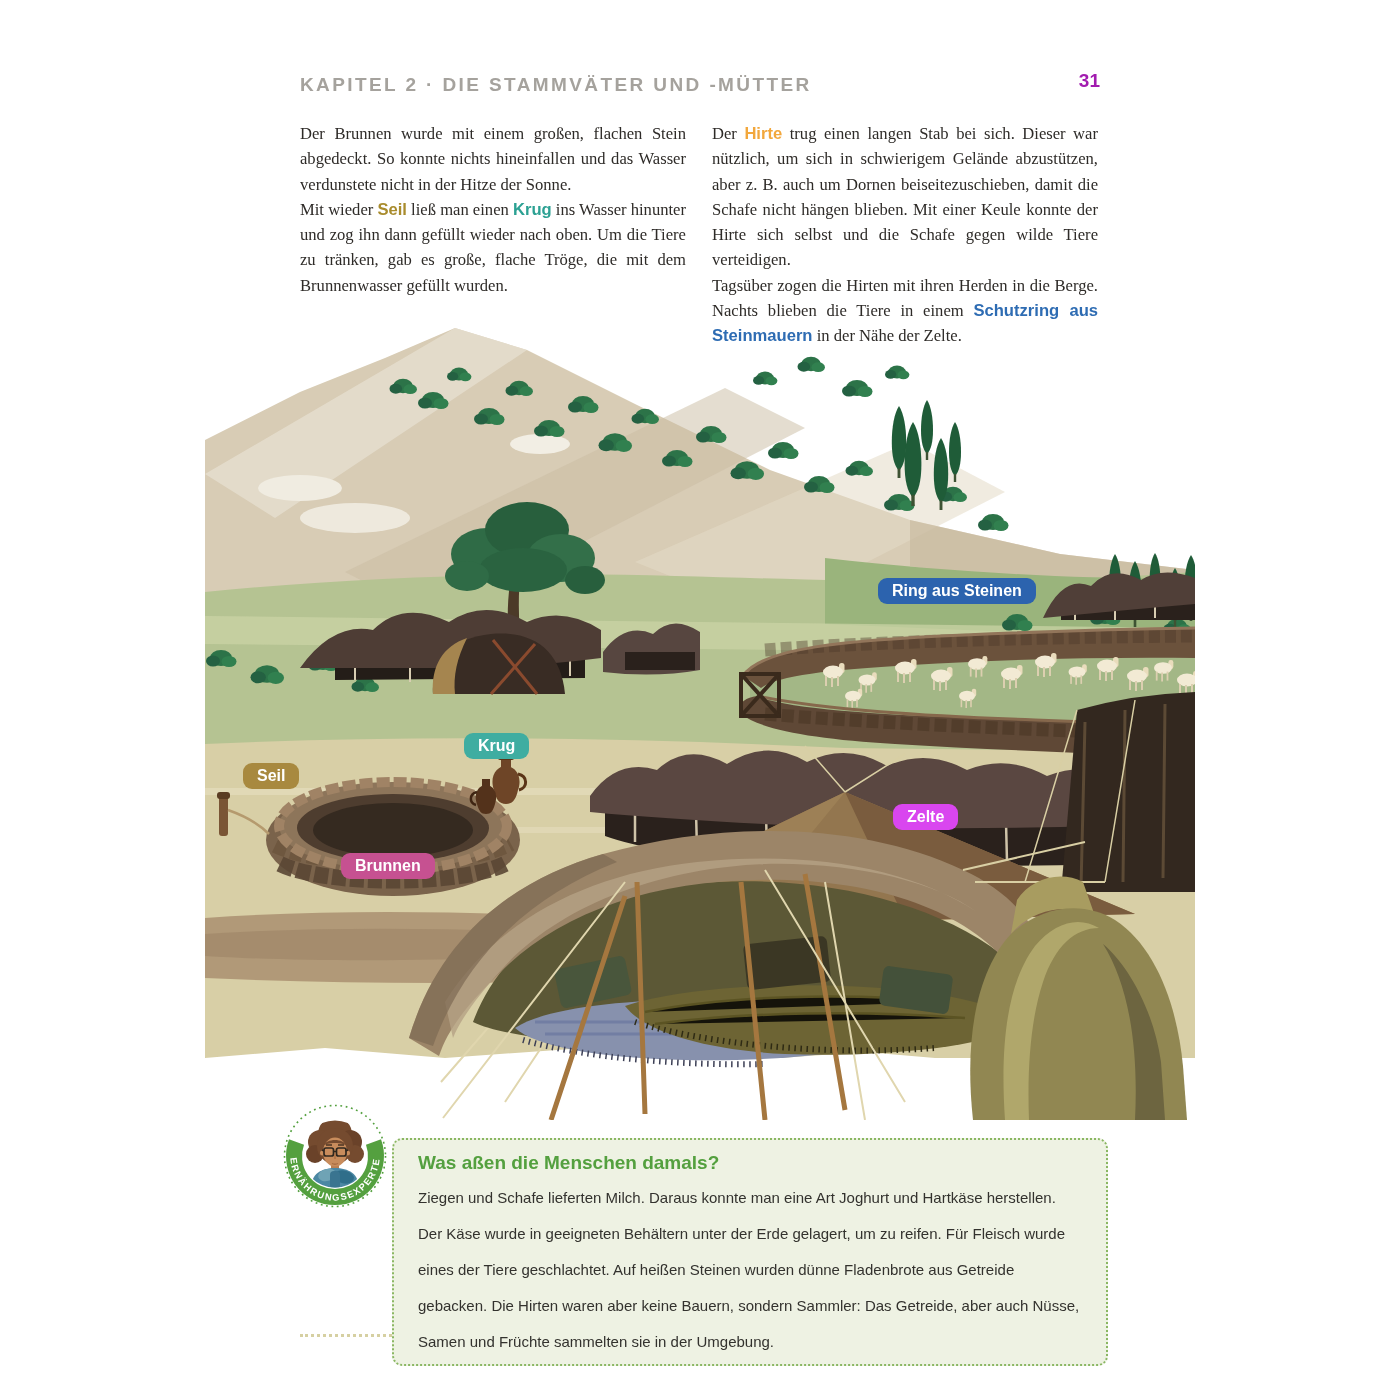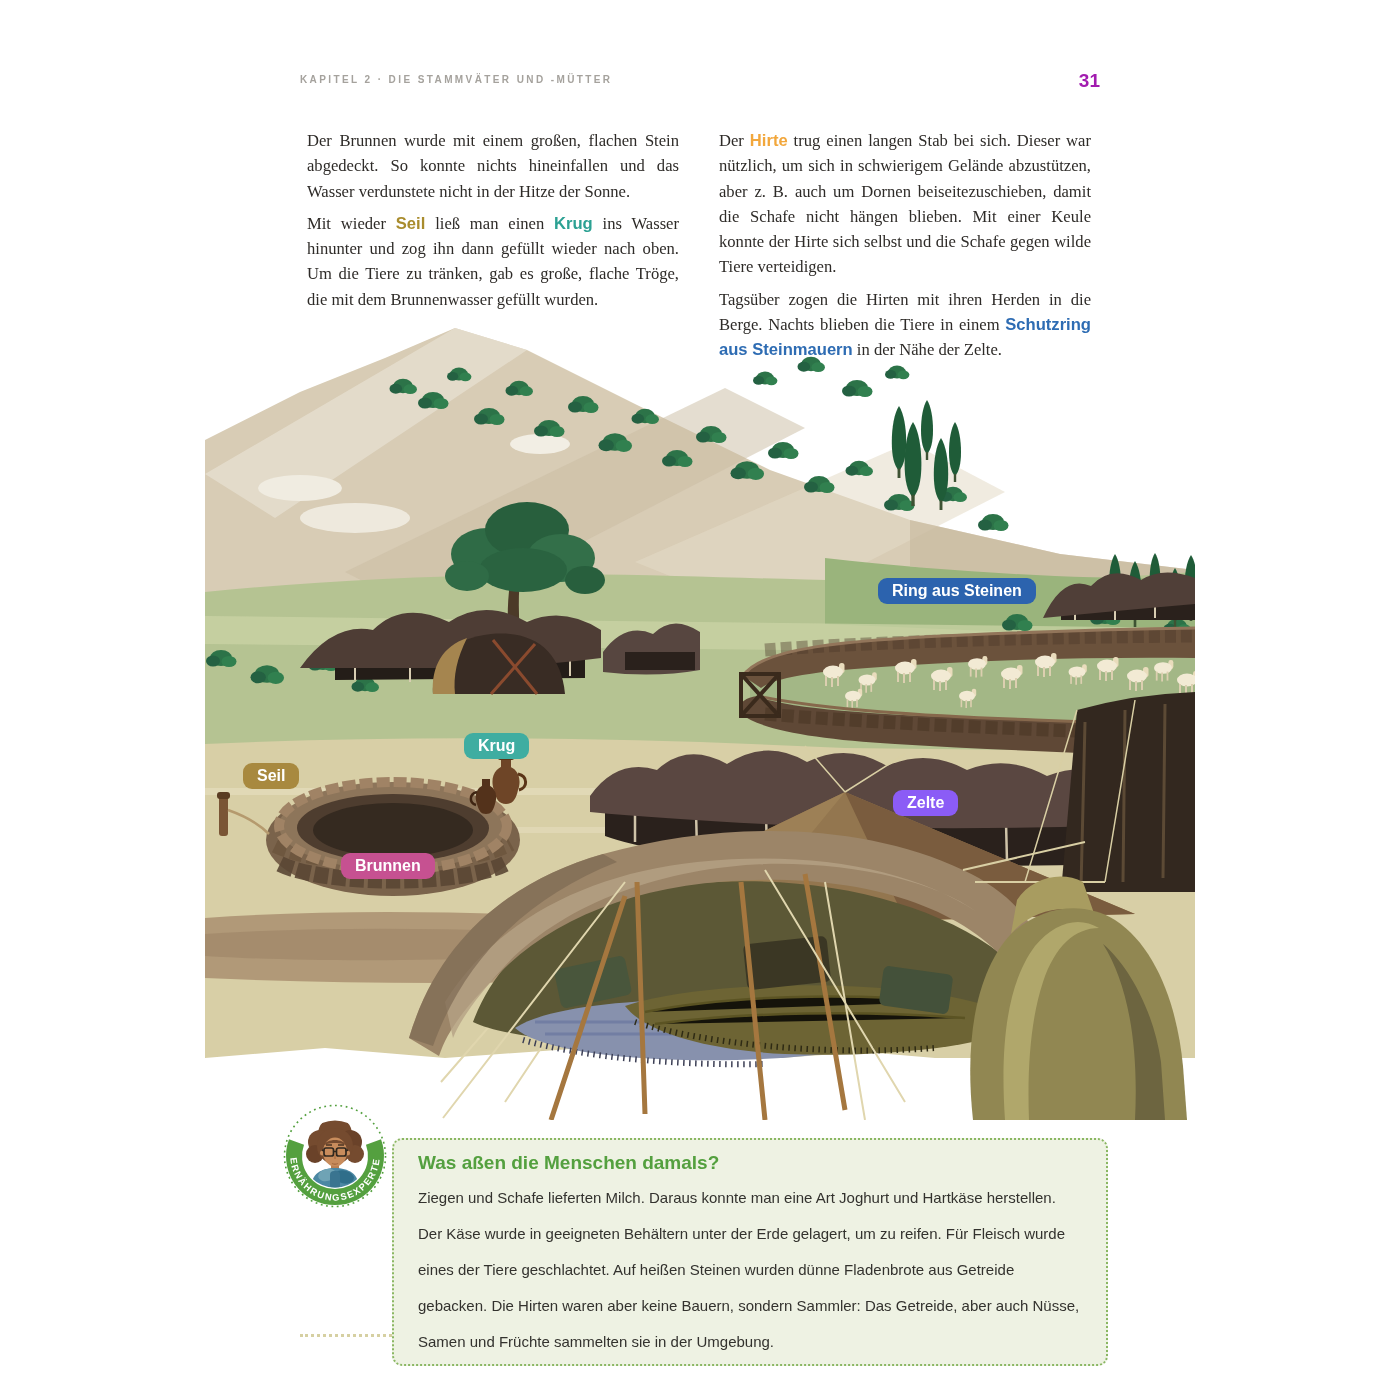--- a/index.html
+++ b/index.html
@@ -1,29 +1,29 @@
 <!DOCTYPE html>
 <html lang="de"><head>
 <meta charset="utf-8">
 <style>
   html,body{margin:0;padding:0;}
   body{width:1400px;height:1400px;position:relative;background:#ffffff;
        font-family:"Liberation Serif",serif;overflow:hidden;}
 
   .kicker{position:absolute;left:300px;top:74px;
-          font-family:"Liberation Sans",sans-serif;font-size:10px;font-weight:700;
+          font-family:"Liberation Sans",sans-serif;font-size:19px;font-weight:700;
           letter-spacing:2.4px;color:#a5a29d;}
   .pagenum{position:absolute;left:1055px;top:70px;width:45px;text-align:right;
            font-family:"Liberation Sans",sans-serif;font-size:19px;font-weight:700;color:#2b9bc3;}
 
   .col{position:absolute;top:121px;width:386px;font-size:16.6px;line-height:25.3px;
        color:#2e2b28;text-align:justify;hyphens:auto;}
   .col-left{left:300px;}
   .col-right{left:712px;}
-  .col p{margin:7px;}
+  .col p{margin:0;}
   .kw{font-family:"Liberation Sans",sans-serif;font-weight:700;}
 
   .illu{position:absolute;left:205px;top:322px;width:990px;height:798px;}
   .illu svg{position:absolute;left:0;top:0;}
   .pill{position:absolute;color:#fff;font-family:"Liberation Sans",sans-serif;
         font-weight:700;font-size:16px;padding:4px 14px;border-radius:9px;white-space:nowrap;}
 
   .badge{position:absolute;left:279px;top:1100px;width:112px;height:112px;z-index:3;}
   .expert-box{position:absolute;left:392px;top:1138px;width:716px;box-sizing:border-box;
               background:#eef2e3;border:2px dotted #8ab763;border-radius:10px;
@@ -265,21 +265,21 @@
     <path d="M806,612 C826,588 862,580 890,594 L878,560 C856,548 826,556 812,578 Z" fill="#a89c60"></path>
     <path d="M768,798 C758,706 776,644 806,612 C836,584 878,578 910,598 C950,624 972,682 978,744 L982,798 Z" fill="#918752"></path>
     <path d="M800,798 C794,710 806,656 830,624 C850,600 874,594 894,606 C870,606 850,624 838,660 C826,696 822,744 824,798 Z" fill="#b0a76b"></path>
     <path d="M930,798 C934,720 922,660 898,622 C920,640 948,684 956,740 L960,798 Z" fill="#6d6540"></path>
   </g>
 </svg>
 
   <div class="pill" style="left: 38px; top: 441px; background-color: rgb(168, 137, 63);">Seil</div>
   <div class="pill" style="left: 259px; top: 411px; background-color: rgb(63, 173, 161);">Krug</div>
   <div class="pill" style="left: 136px; top: 531px; background-color: rgb(198, 81, 145);">Brunnen</div>
-  <div class="pill" style="left: 688px; top: 468px; background-color: #8b5cf6;">Zelte</div>
+  <div class="pill" style="left: 688px; top: 482px; background-color: #d946ef;">Zelte</div>
   <div class="pill" style="left: 673px; top: 256px; background-color: rgb(44, 99, 174);">Ring aus Steinen</div>
 </div>
 
 <div class="badge">
 <svg width="112" height="112" viewBox="-56 -56 112 112" xmlns="http://www.w3.org/2000/svg">
   <defs>
     <path id="band-arc" d="M -38.5 -14 A 41 41 0 1 0 38.5 -14"></path>
     <path id="text-arc" d="M -41.8 -15.2 A 44.5 44.5 0 1 0 41.8 -15.2"></path>
     <clipPath id="face-clip">
           <circle cx="0" cy="-2" r="33.5"></circle>

